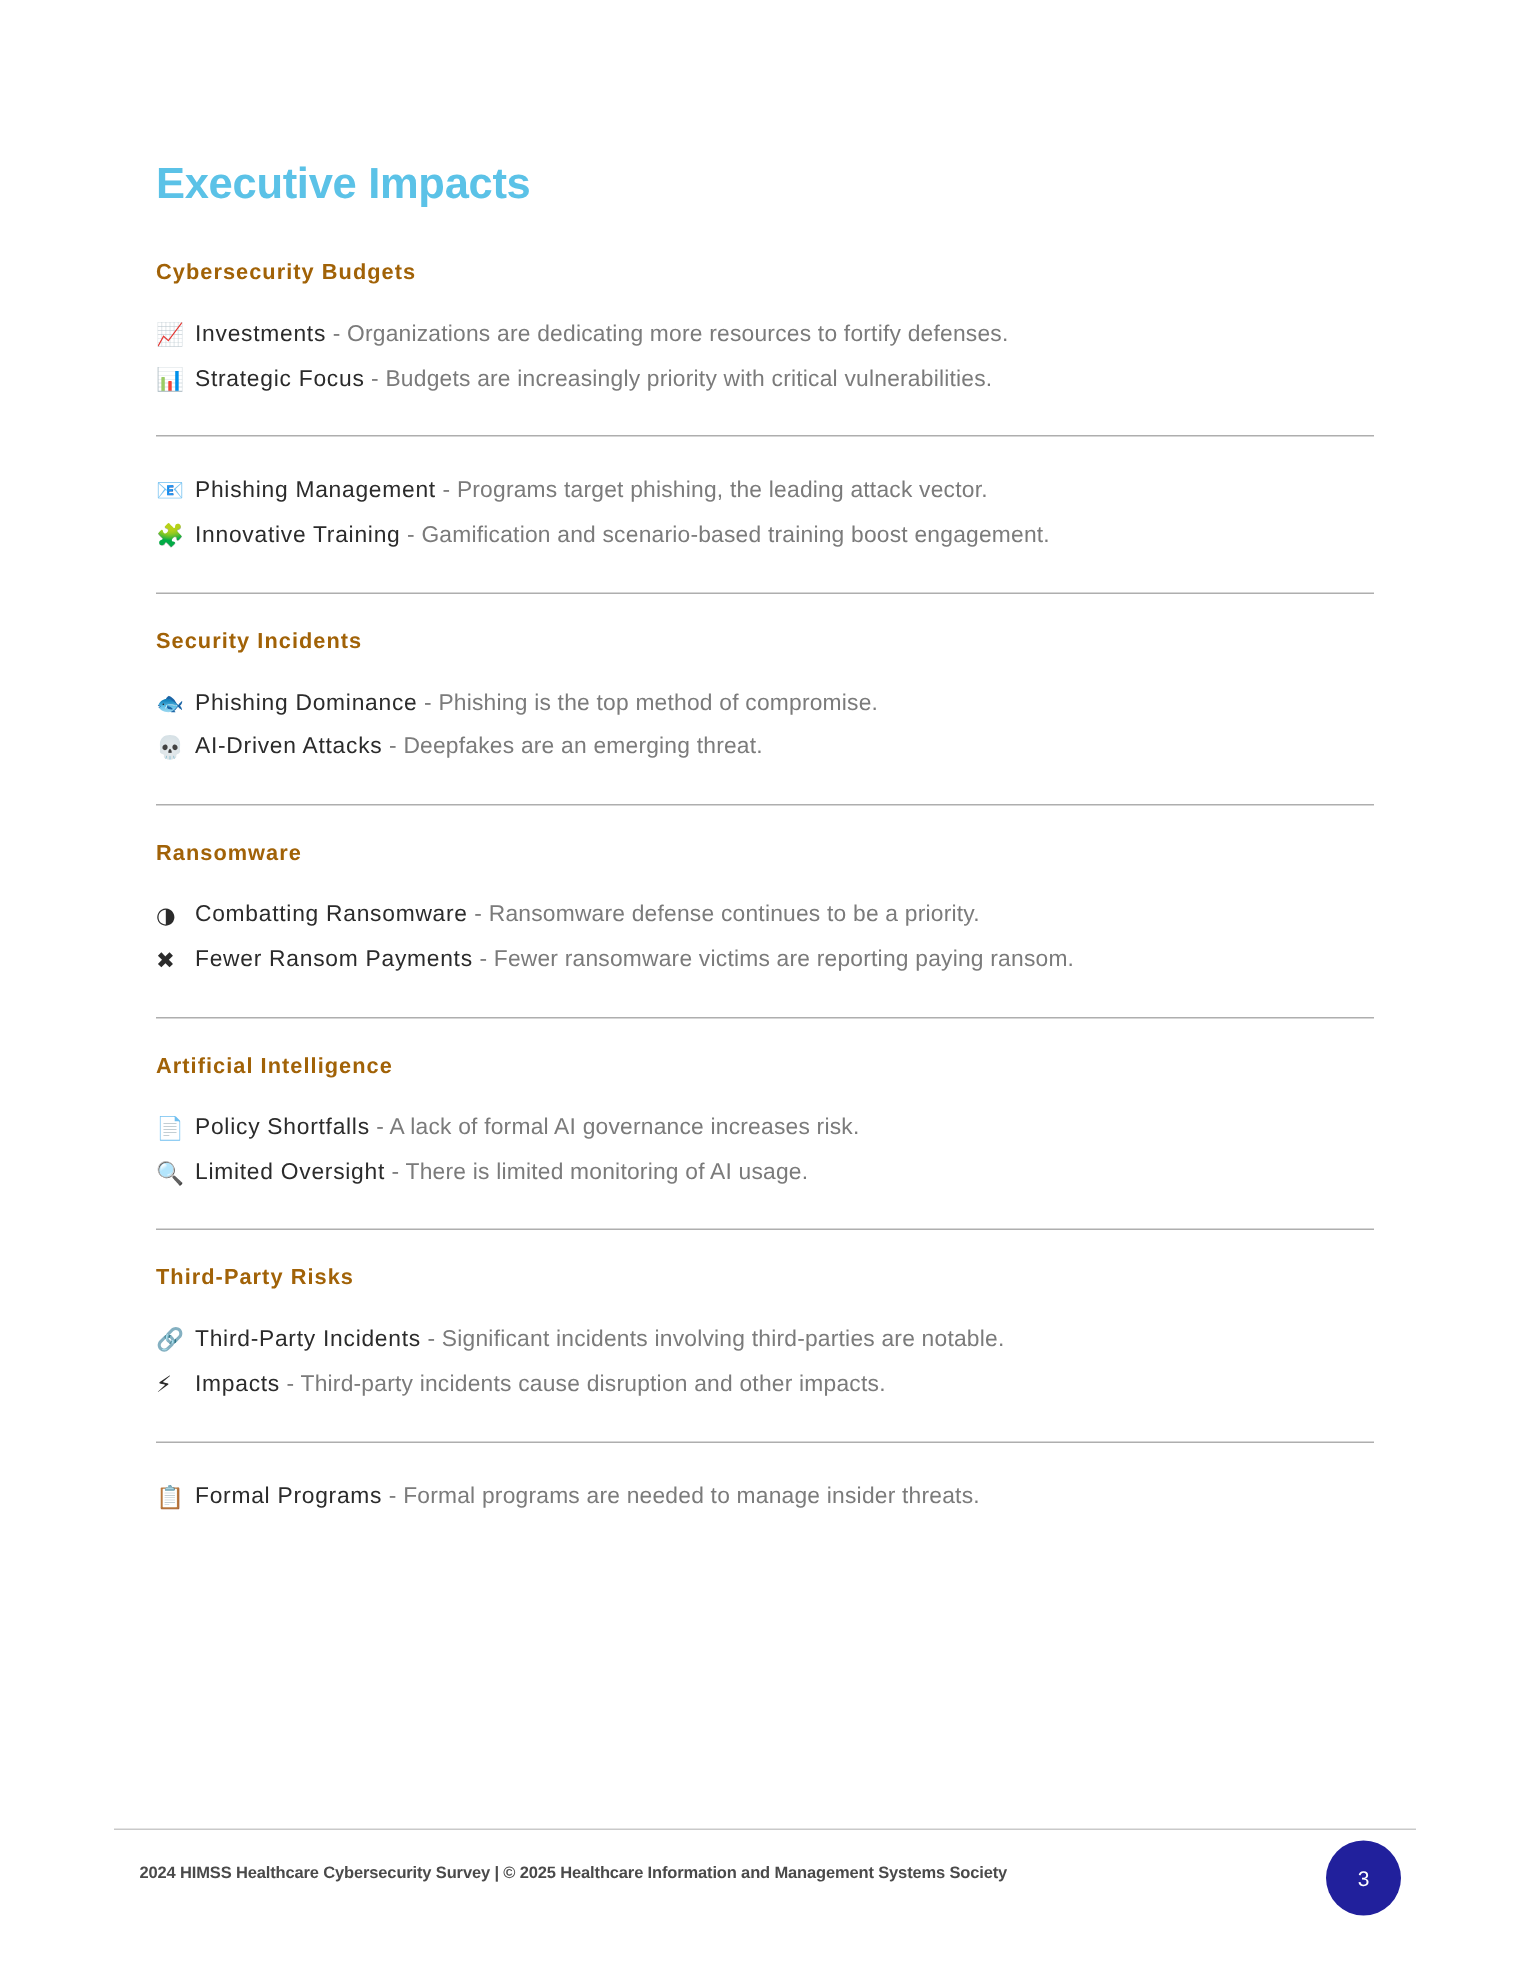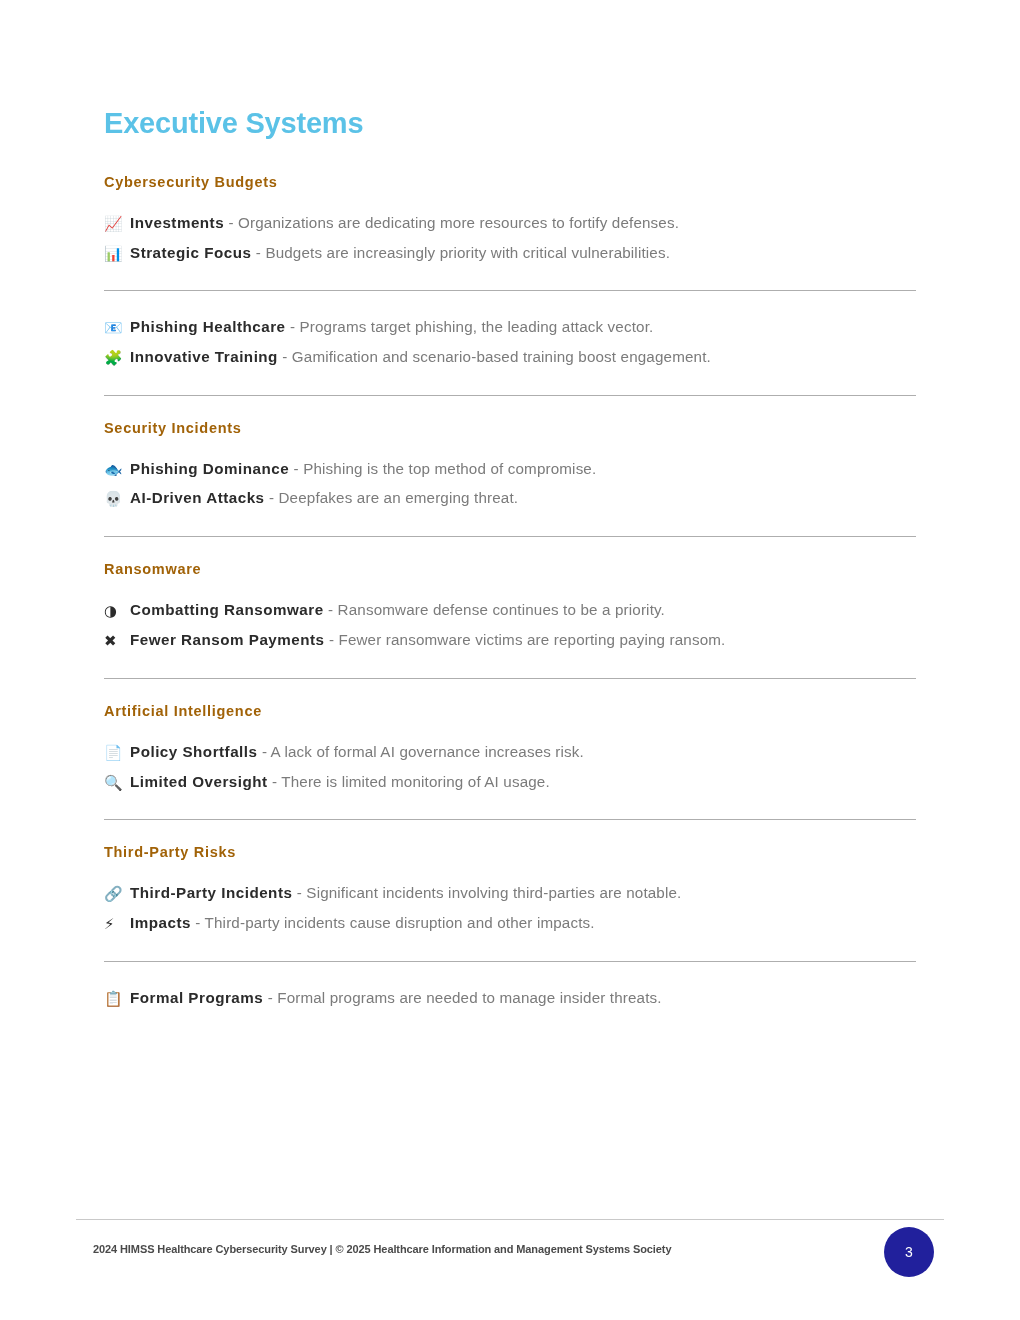--- a/index.html
+++ b/index.html
@@ -66,21 +66,21 @@
     position: relative;
     top: 1px;
   }
   .bullet-text {
     flex: 1 1 auto;
     font-size: 15.2px;
     color: #7b7b7b;
     letter-spacing: 0.15px;
   }
   .bullet-text .lead {
-    font-weight: bold;
+    font-weight: normal;
     color: #2b2b2b;
     letter-spacing: 0.5px;
   }
   .divider {
     border: 0;
     border-top: 1px solid #aeaeae;
     margin: 26px 0 24px 0;
     width: 100%;
   }
 
@@ -118,42 +118,42 @@
     align-items: center;
     justify-content: center;
   }
 </style>
 </head>
 <body>
 
 <div class="page">
 
   <div class="content">
-    <h1 class="doc-title">Executive Systems</h1>
+    <h1 class="doc-title">Executive Impacts</h1>
 
     <div id="sections-host">
         <div class="section">
           <div class="section-heading">Cybersecurity Budgets</div>
           <div class="bullets">
             <div class="bullet">
               <span class="bullet-icon">📈</span>
               <span class="bullet-text"><span class="lead">Investments</span><span> - Organizations are dedicating more resources to fortify defenses.</span></span>
             </div>
             <div class="bullet">
               <span class="bullet-icon">📊</span>
               <span class="bullet-text"><span class="lead">Strategic Focus</span><span> - Budgets are increasingly priority with critical vulnerabilities.</span></span>
             </div>
           </div>
         </div>
         <hr class="divider">
         <div class="section">
           <div class="bullets">
             <div class="bullet">
               <span class="bullet-icon">📧</span>
-              <span class="bullet-text"><span class="lead">Phishing Healthcare</span><span> - Programs target phishing, the leading attack vector.</span></span>
+              <span class="bullet-text"><span class="lead">Phishing Management</span><span> - Programs target phishing, the leading attack vector.</span></span>
             </div>
             <div class="bullet">
               <span class="bullet-icon">🧩</span>
               <span class="bullet-text"><span class="lead">Innovative Training</span><span> - Gamification and scenario-based training boost engagement.</span></span>
             </div>
           </div>
         </div>
         <hr class="divider">
         <div class="section">
           <div class="section-heading">Security Incidents</div>

